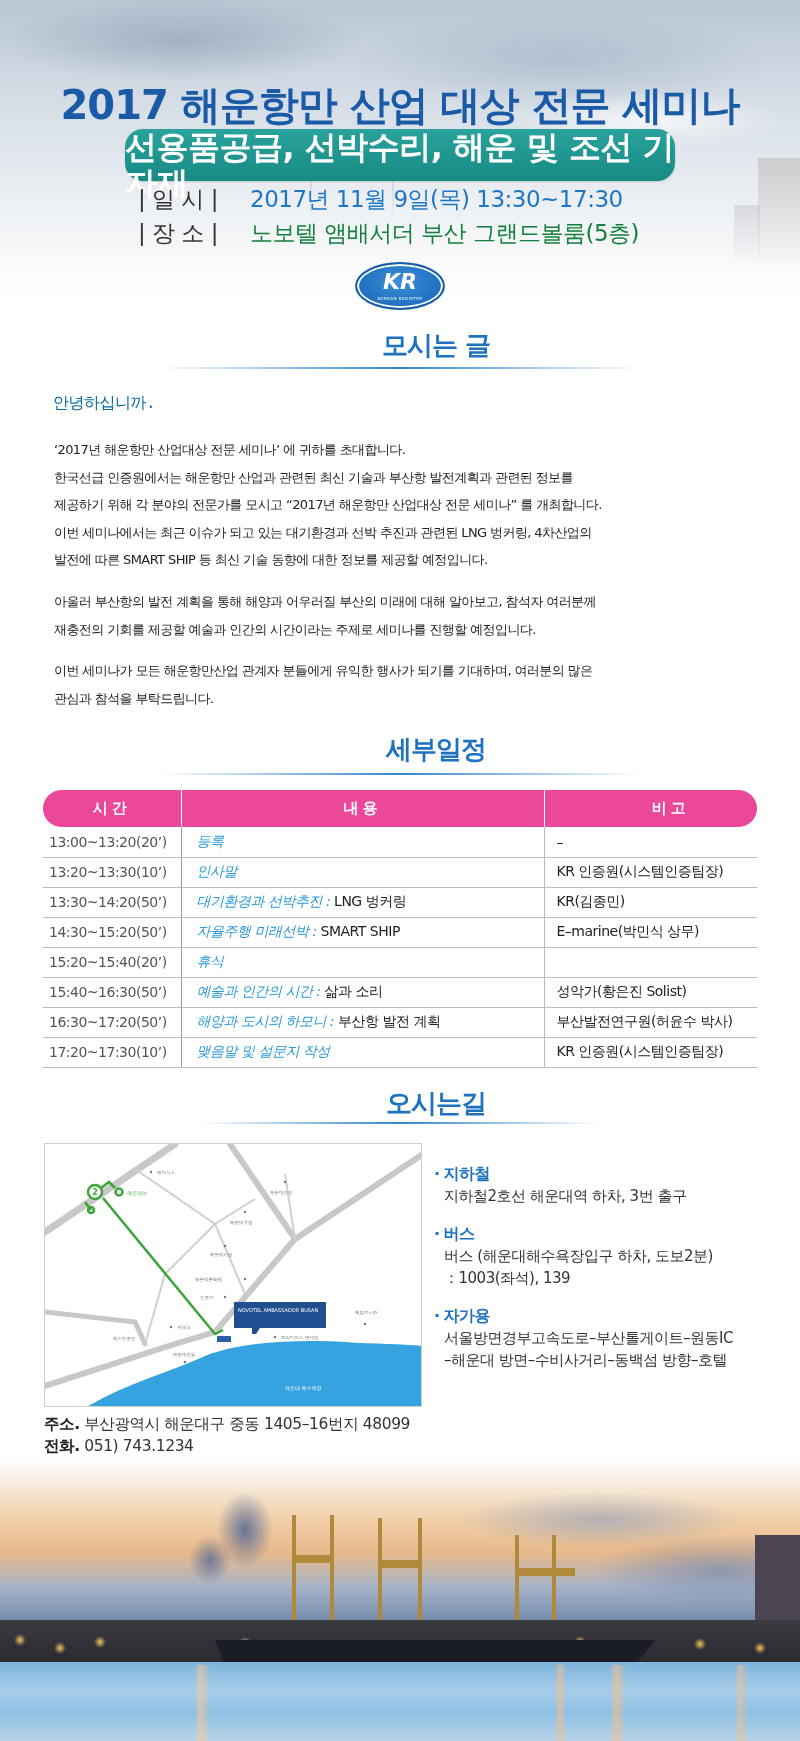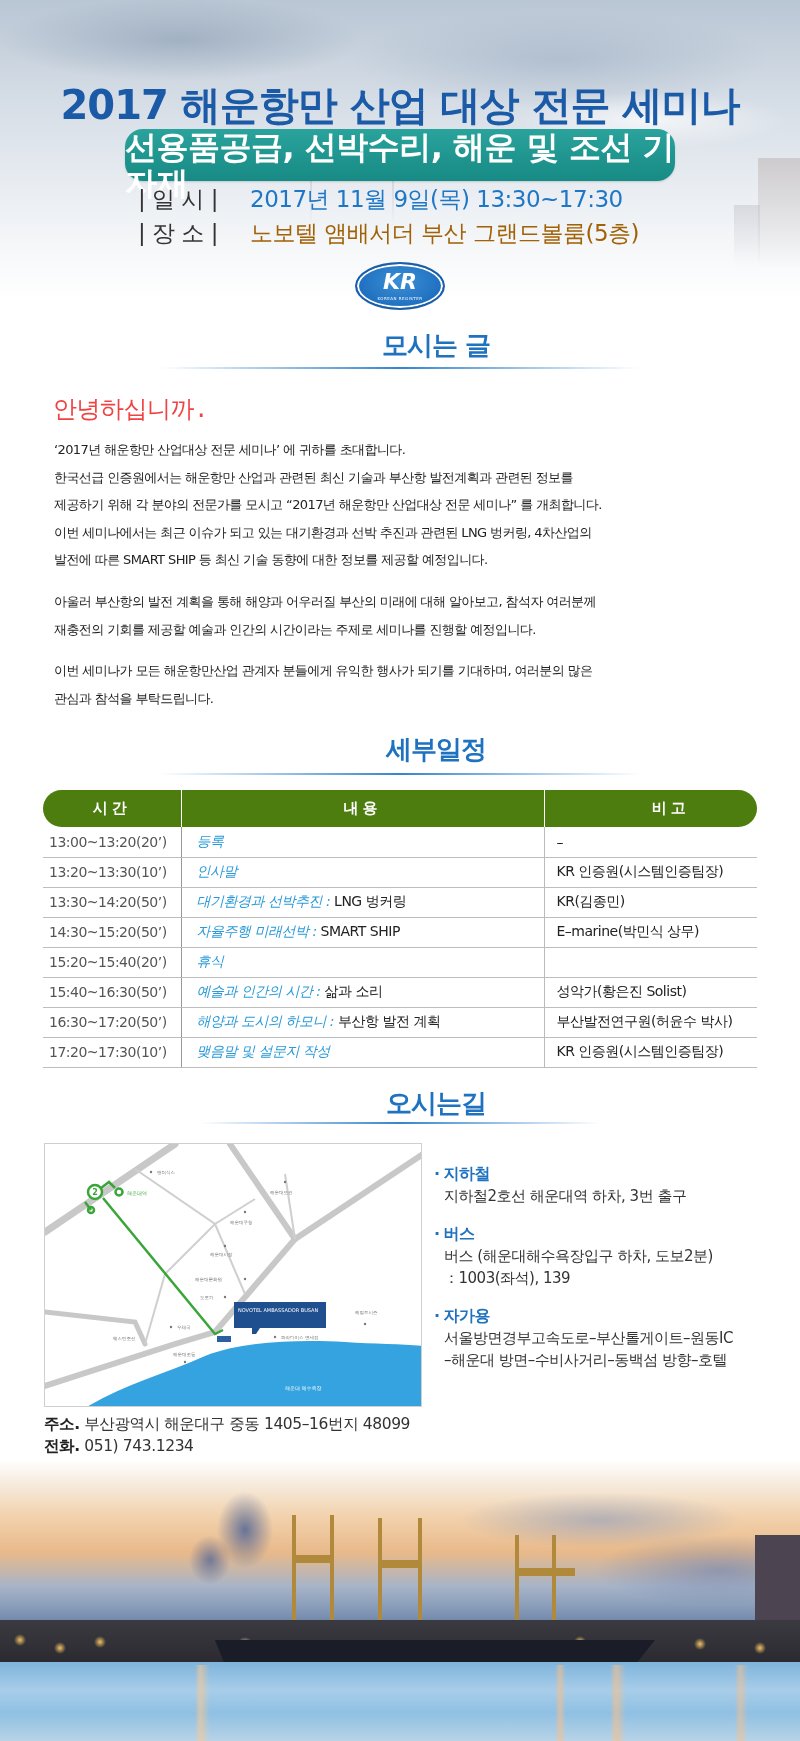--- a/index.html
+++ b/index.html
@@ -46,21 +46,21 @@
     border-radius: 18px;
     color: #fff; font-weight: bold; font-size: 32px; text-align: left; line-height: 36px;
     letter-spacing: -0.5px;
     box-shadow: 0 1px 2px rgba(0,0,0,0.15);
   }
   .info-row {
     position: absolute; left: 138px; font-size: 23px; letter-spacing: -0.5px; white-space: nowrap;
   }
   .info-row .label { color: #333; display: inline-block; width: 112px; }
   .info-row .value-blue { color: #1e77c6; }
-  .info-row .value-dark { color: #a16207; }
+  .info-row .value-dark { color: #15803d; }
 
   .kr-logo {
     position: absolute; left: 355px; top: 262px; width: 90px; height: 48px;
     border-radius: 50%;
     background: radial-gradient(ellipse at 50% 40%, #3b8fd6 0%, #1f6fbf 70%, #1a5fa8 100%);
     border: 2px solid #1a5fa8;
     box-shadow: inset 0 0 0 2px #ffffff;
     text-align: center; color: #fff;
   }
   .kr-logo .kr-letters {
@@ -73,35 +73,35 @@
     position: absolute; left: 0; width: 800px; text-align: center;
     font-weight: bold; font-size: 26px; color: #1f72bf; letter-spacing: -1px; margin-left: 36px;
   }
   .section-rule {
     position: absolute; height: 2px;
     background: linear-gradient(90deg, rgba(30,120,200,0) 0%, rgba(30,120,200,0.9) 50%, rgba(30,120,200,0) 100%);
   }
 
   
   .greeting {
-    position: absolute; left: 53px; top: 393px; font-size: 24px; color: #ef4444; letter-spacing: -0.5px; font-family: Liberation Mono, monospace;
+    position: absolute; left: 53px; top: 393px; font-size: 16px; color: #0369a1; letter-spacing: -0.5px; font-family: Liberation Mono, monospace;
   }
   .para {
     position: absolute; left: 54px; width: 700px; font-size: 13px; color: #222; line-height: 27.5px;
     letter-spacing: -0.6px; text-align: justify;
   }
   .para span { display: block; white-space: nowrap; }
 
   
   .schedule {
     position: absolute; left: 43px; top: 790px; width: 714px;
     border-collapse: collapse; font-size: 14px; letter-spacing: -0.5px;
   }
   .schedule th {
-    background: #4d7c0f; color: #fff; height: 37px; font-weight: bold; font-size: 15px;
+    background: #ec4899; color: #fff; height: 37px; font-weight: bold; font-size: 15px;
     letter-spacing: 4px; text-align: center; border-right: 1px solid #ffffff;
   }
   .schedule th:first-child { border-radius: 19px 0 0 19px; width: 138px; }
   .schedule th:nth-child(2) { width: 363px; }
   .schedule th:last-child { border-radius: 0 19px 19px 0; border-right: none; padding-left: 40px; }
   .schedule td {
     height: 30px; border-bottom: 1px solid #bdbdbd; padding-left: 8px; white-space: nowrap;
   }
   .schedule td.time { color: #555; padding-left: 6px; border-right: 1px solid #999; }
   .schedule td.content { padding-left: 15px; border-right: 1px solid #bbb; }

